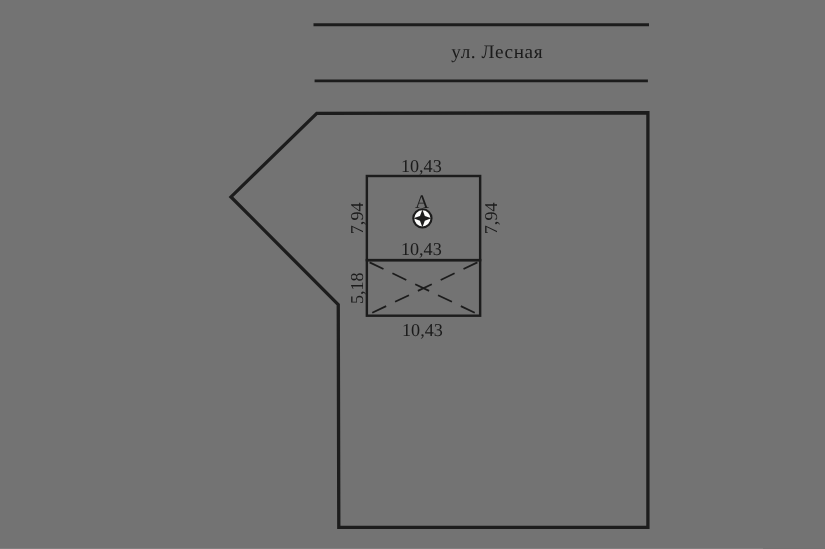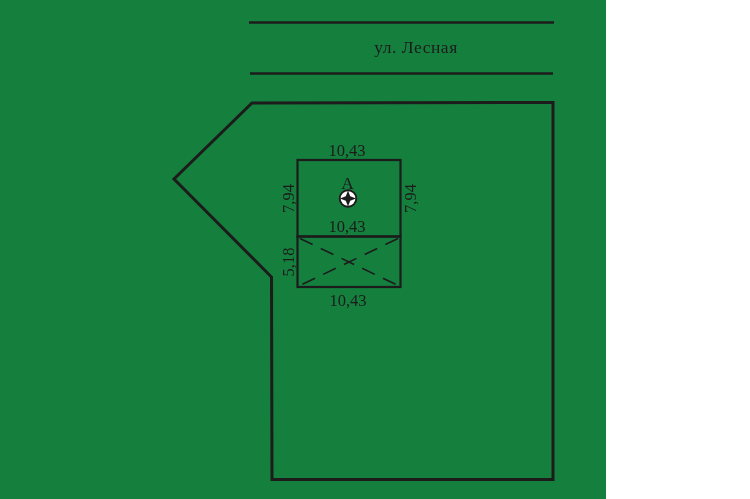--- a/index.html
+++ b/index.html
@@ -2,25 +2,26 @@
 <html><head>
 <meta charset="utf-8">
 <style>
   html, body {
     margin: 0;
     padding: 0;
     background: #ffffff;
   }
   #stage {
     position: relative;
-    width: 606px;
+    width: 714px;
     height: 499px;
-    background: #15803d;
+    background: #737373;
     overflow: hidden;
     font-family: "Liberation Serif", "DejaVu Serif", serif;
+    padding-left: 36px;
   }
   svg text {
     font-family: "Liberation Serif", "DejaVu Serif", serif;
     fill: #1b1b1b;
   }
   .street-label {
     font-size: 17.5px;
     letter-spacing: 0.5px;
   }
   .dim-label {

